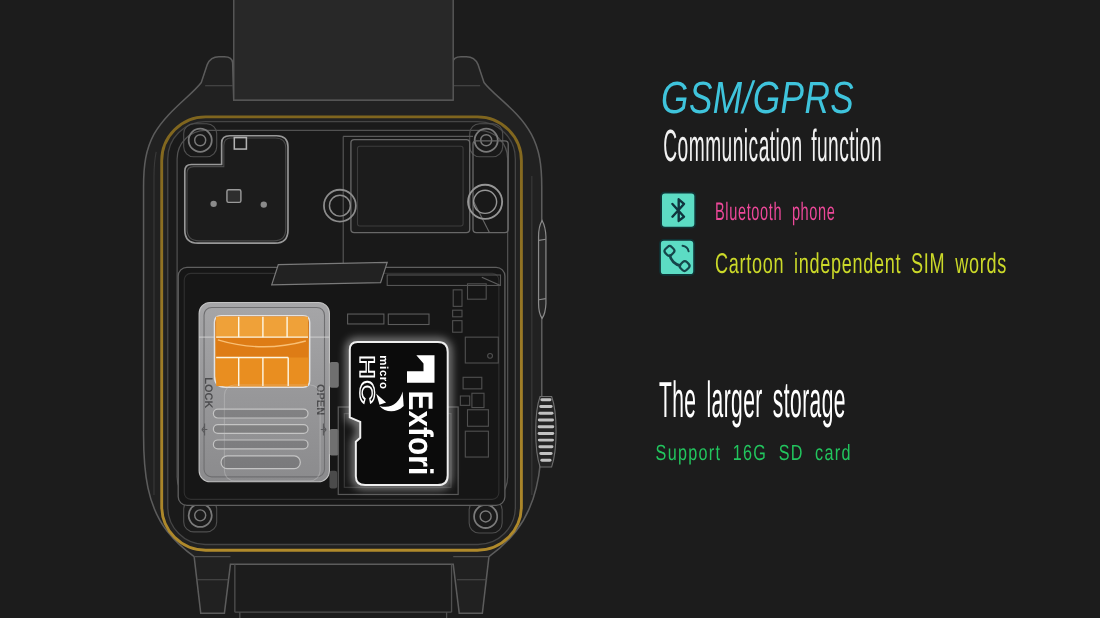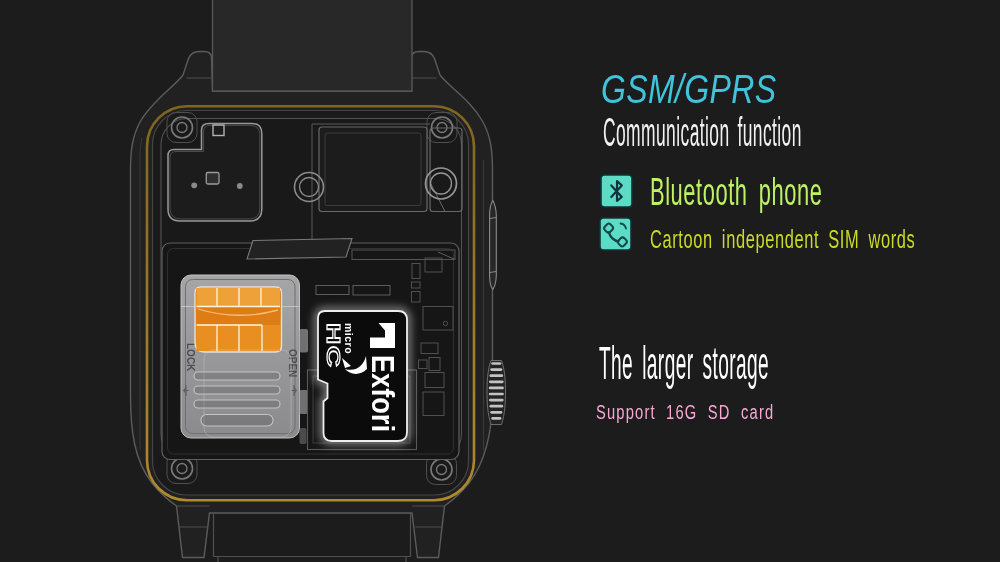--- a/index.html
+++ b/index.html
@@ -196,31 +196,31 @@
 
 <div style="position:absolute;left:601px;top:69px;font-size:41px;line-height:41px;color:#3fc4dc;font-style:italic;"><span class="cond" style="transform:scaleX(0.78);letter-spacing:0.5px;">GSM/GPRS</span></div>
 
 <div style="position:absolute;left:603px;top:112px;font-size:41px;line-height:41px;color:#f2f2f2;"><span class="cond" style="transform:scaleX(0.425);letter-spacing:1px;word-spacing:6px;">Communication function</span></div>
 
 <svg width="34" height="34" viewBox="0 0 34 34" style="position:absolute;left:600px;top:174px;">
 <rect x="1" y="1" width="31" height="32" rx="3.5" fill="#5cdcc4" stroke="#103235" stroke-width="1.6"></rect>
 <path d="M11.3 11.4 L21.8 23.0 L17 26.8 L17 7.2 L21.8 11.4 L11.3 23.0" stroke="#10343e" stroke-width="2.2" fill="none" stroke-linejoin="round" stroke-linecap="round"></path>
 </svg>
 
-<div style="position:absolute;left:650px;top:178px;font-size:38px;line-height:29px;color:#bef264;"><span class="cond" style="transform:scaleX(0.575);letter-spacing:1px;word-spacing:8px;">Bluetooth phone</span></div>
+<div style="position:absolute;left:650px;top:178px;font-size:23px;line-height:29px;color:#ec4899;"><span class="cond" style="transform:scaleX(0.575);letter-spacing:1px;word-spacing:8px;">Bluetooth phone</span></div>
 
 <svg width="34" height="34" viewBox="0 0 34 34" style="position:absolute;left:599px;top:217px;">
 <rect x="1" y="1" width="31" height="32" rx="3.5" fill="#5cdcc4" stroke="#103235" stroke-width="1.6"></rect>
 <g transform="translate(16.5,18) rotate(-45)" stroke="#15454a" fill="none">
 <rect x="-4" y="-13.5" width="8" height="7.5" rx="2.6" stroke-width="2"></rect>
 <rect x="-4" y="6" width="8" height="7.5" rx="2.6" stroke-width="2"></rect>
 <path d="M-2.2,-7.5 Q-7,0 -2.2,7.5" stroke-width="2.4"></path>
 </g>
 <path d="M21.5,6.5 q4.5,0.5 5.5,5" stroke="#15454a" stroke-width="1.8" fill="none" stroke-linecap="round"></path>
 </svg>
 
 <div style="position:absolute;left:650px;top:226px;font-size:26px;line-height:26px;color:#cbd929;"><span class="cond" style="transform:scaleX(0.632);letter-spacing:1px;word-spacing:6px;">Cartoon independent SIM words</span></div>
 
 <div style="position:absolute;left:599px;top:343px;font-size:46px;line-height:41px;color:#ffffff;"><span class="cond" style="transform:scaleX(0.415);letter-spacing:1px;word-spacing:8px;">The larger storage</span></div>
 
-<div style="position:absolute;left:596px;top:402px;font-size:20px;line-height:20px;color:#f9a8d4;"><span class="cond" style="transform:scaleX(0.735);letter-spacing:1.6px;word-spacing:7px;">Support 16G SD card</span></div>
+<div style="position:absolute;left:596px;top:402px;font-size:20px;line-height:20px;color:#22c55e;"><span class="cond" style="transform:scaleX(0.735);letter-spacing:1.6px;word-spacing:7px;">Support 16G SD card</span></div>
 
 </div>
 
 </body></html>

